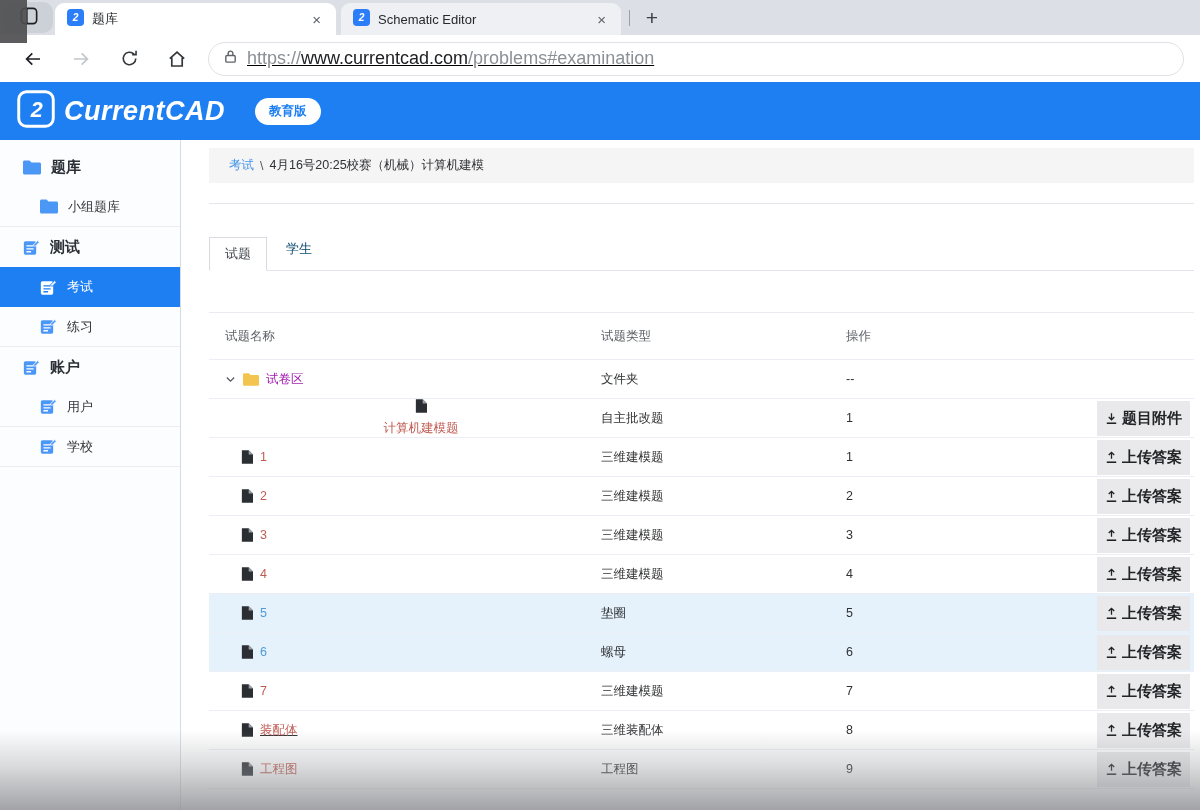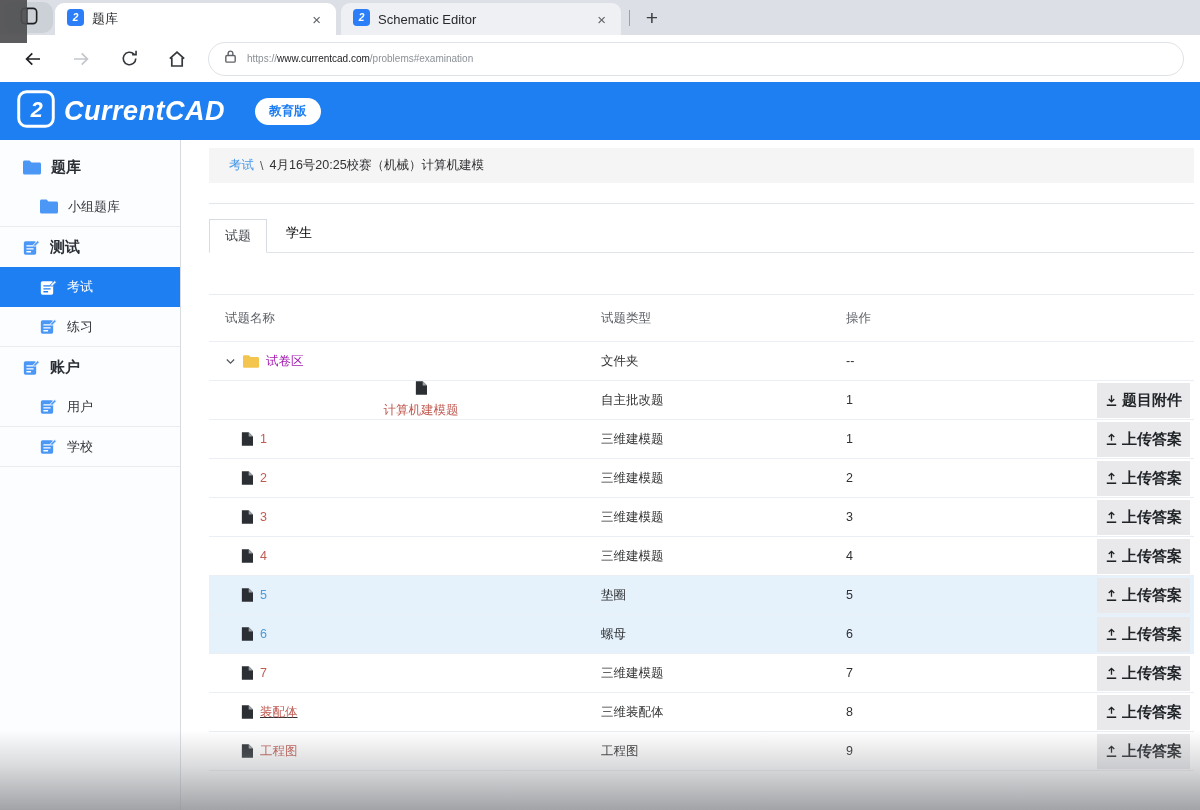--- a/index.html
+++ b/index.html
@@ -14,21 +14,21 @@
   .btab .title { font-size:13px; color:#26282b; white-space:nowrap; overflow:hidden; flex:1; }
   .btab .close { font-size:15px; color:#5f6368; padding:0 3px; }
   .btab1 { left:55px; width:281px; background:#fff; z-index:2; }
   .btab2 { left:341px; width:280px; background:#eef0f3; }
   .tab-divider { position:absolute; left:629px; top:10px; width:1px; height:16px; background:#9aa0a6; }
   .newtab { position:absolute; left:638px; top:4px; width:28px; height:28px; display:flex; align-items:center; justify-content:center; font-size:21px; color:#3c4043; font-weight:400; }
 
   .toolbar { height:47px; background:#fff; display:flex; align-items:center; padding-left:16px; }
   .navbtn { width:34px; height:34px; display:flex; align-items:center; justify-content:center; margin-right:14px; }
   .addressbar { flex:1; height:34px; margin-right:16px; border:1px solid #dfe2e6; border-radius:17px; display:flex; align-items:center; padding:0 14px; gap:9px; background:#fff; }
-  .url { font-size:10px; white-space:nowrap; }
+  .url { font-size:18px; white-space:nowrap;text-decoration:underline; }
   .url .dim { color:#8b9096; }
   .url .strong { color:#202124; }
 
   
   .appheader { height:58px; background:#1e7ff2; display:flex; align-items:center; padding:0 17px; }
   .brand { color:#fff; font-size:27px; font-weight:bold; font-style:italic; margin-left:9px; letter-spacing:.5px; }
   .edu-badge { margin-left:30px; background:#fff; color:#1e7ff2; font-size:12.5px; font-weight:bold; padding:5px 14px; border-radius:14px; }
 
   
   .page-body { display:flex; height:670px; }
@@ -40,23 +40,23 @@
   .side-item.divider { border-bottom:1px solid #ececef; }
   .side-item .icn { display:flex; align-items:center; }
 
   .main { flex:1; padding:8px 6px 0 28px; position:relative; background:#fff; }
   .breadcrumb { height:35px; background:#f5f5f6; display:flex; align-items:center; padding-left:20px; font-size:12.5px; gap:6px; }
   .breadcrumb .bc-link { color:#4796e8; }
   .breadcrumb .bc-sep { color:#55585c; }
   .breadcrumb .bc-title { color:#303133; }
   .rule { margin-top:20px; border-top:1px solid #e3e6eb; }
 
-  .tabbar { margin-top:15px; height:34px; display:flex; align-items:flex-end; border-bottom:1px solid #e0e3e9; }
+  .tabbar { margin-top:33px; height:34px; display:flex; align-items:center; border-bottom:1px solid #e0e3e9; }
   .ctab.active { height:34px; margin-bottom:-1px; background:#fff; border:1px solid #d8dce2; border-bottom:1px solid #fff; display:flex; align-items:center; padding:0 15px; font-size:13px; color:#43474d; }
-  .ctab.plain { margin-left:19px; font-size:13px; color:#000000; padding-bottom:10px; }
+  .ctab.plain { margin-left:19px; font-size:13px; color:#0c4a6e; padding-bottom:10px; }
 
   .grid-table { margin-top:41px; font-size:12.5px; }
   .thead, .trow { display:grid; grid-template-columns:376px 245px 250px 1fr; align-items:center; }
   .thead { height:48px; border-top:1px solid #e9ecf1; border-bottom:1px solid #ebeef5; color:#5c6066; }
   .thead > div { padding-left:16px;font-family:Liberation Mono, monospace; }
   .trow { height:39px; border-bottom:1px solid #ebeef5; color:#303133; }
   .trow.selected { background:#e5f2fc; }
   .cell-name { display:flex; align-items:center; gap:7px; }
   .cell-type, .cell-seq { padding-left:16px; }
   .cell-action { padding-left:17px; }

